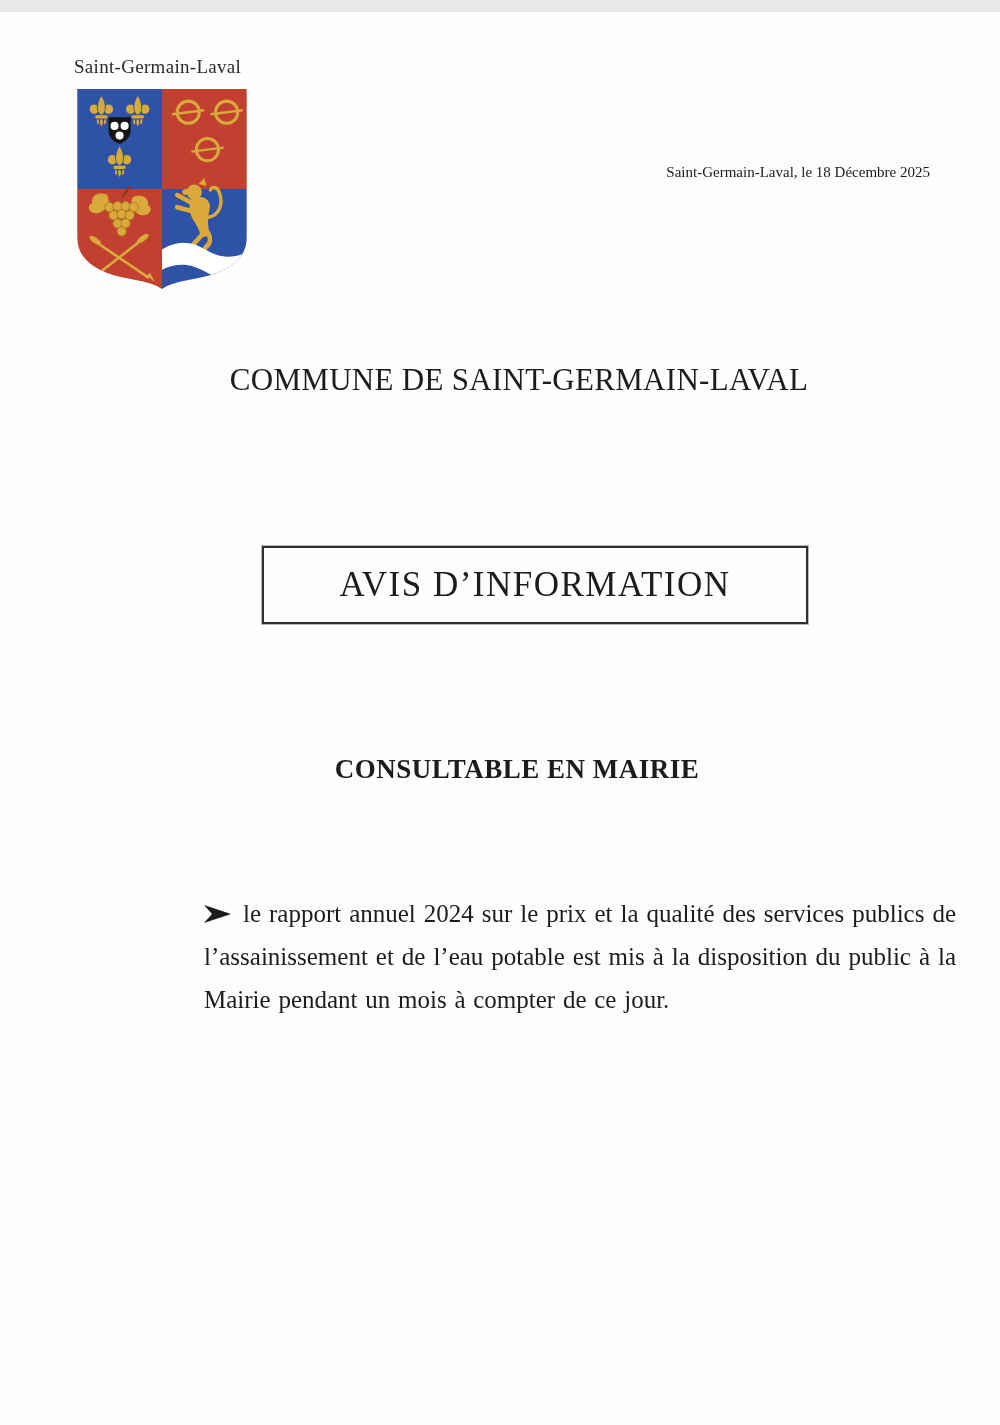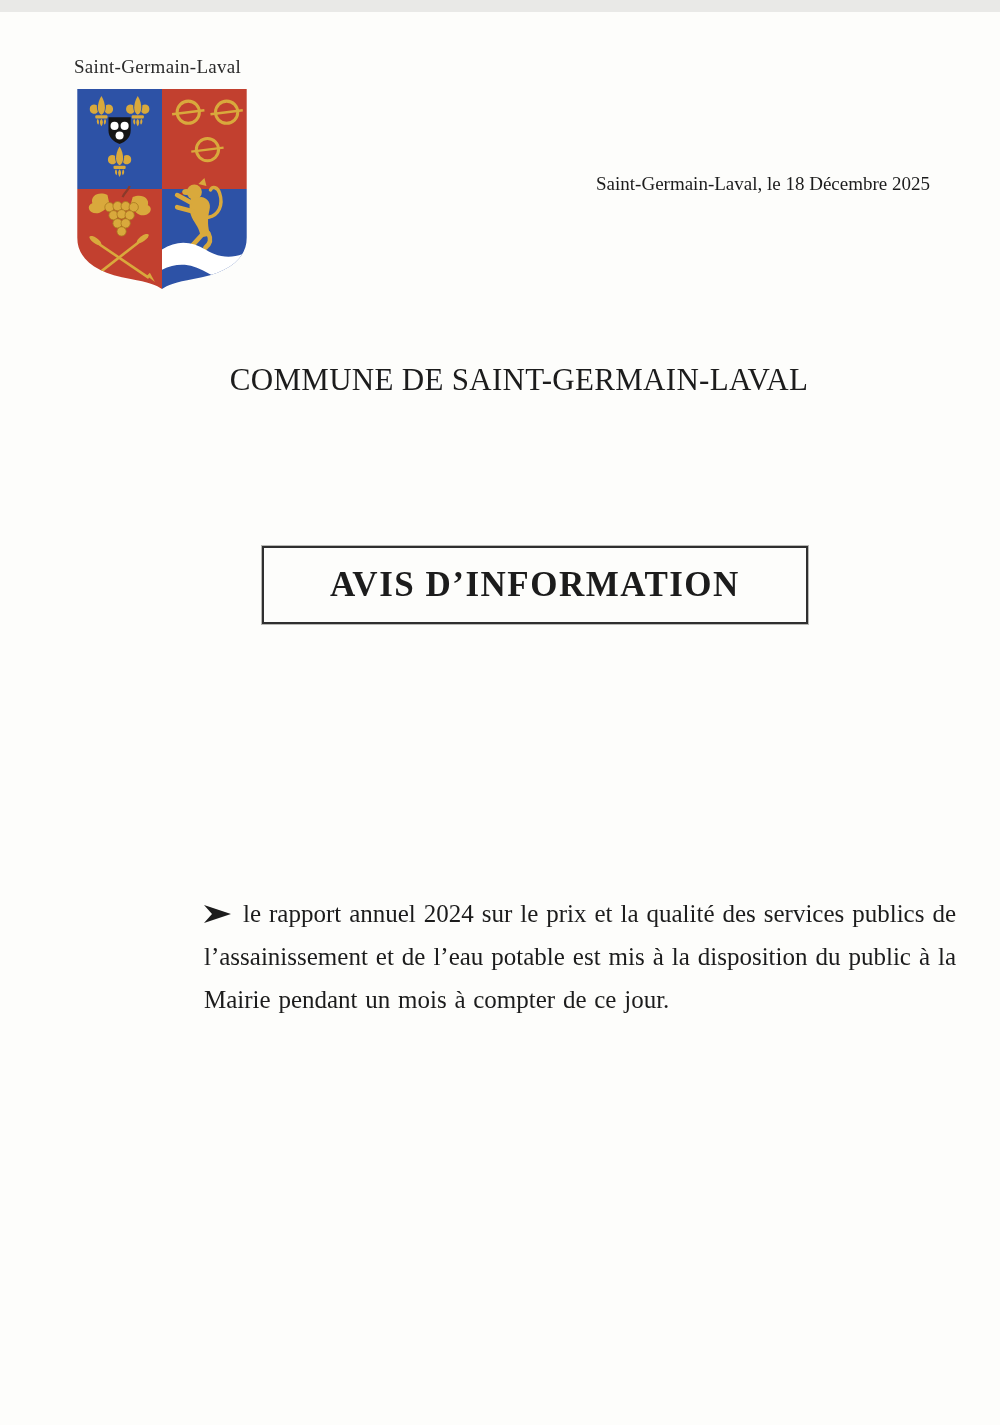--- a/index.html
+++ b/index.html
@@ -33,22 +33,22 @@
   .arms {
     position: absolute;
     left: 76px;
     top: 76px;
     width: 172px;
     height: 202px;
   }
   .dateline {
     position: absolute;
     right: 70px;
-    top: 161px;
-    font-size: 19px;
+    top: 152px;
+    font-size: 15px;
   }
   .commune-title {
     position: absolute;
     left: 0;
     right: 0;
     top: 350px;
     padding-left: 38px;
     text-align: center;
     font-size: 31px;
     font-weight: 400;
@@ -62,21 +62,21 @@
     height: 78px;
     border: 2px solid var(--box-border);
     box-shadow: 0 0 0 1px #b8b8b4;
     display: flex;
     align-items: center;
     justify-content: center;
     background: var(--paper);
   }
   .avis-box .avis-text {
     font-size: 35px;
-    font-weight: 700;
+    font-weight: 400;
     letter-spacing: 1.5px;
     white-space: nowrap;
   }
   .subtitle {
     position: absolute;
     left: 0;
     right: 0;
     top: 742px;
     padding-left: 34px;
     text-align: center;
@@ -202,18 +202,19 @@
   </svg>
 
   <div class="dateline">Saint-Germain-Laval, le 18 Décembre 2025</div>
 
   <div class="commune-title">COMMUNE DE SAINT-GERMAIN-LAVAL</div>
 
   <div class="avis-box">
     <span class="avis-text">AVIS D’INFORMATION</span>
   </div>
 
+  <div class="subtitle">CONSULTABLE EN MAIRIE</div>
 
   <p class="body-par"><span class="bullet"><svg viewBox="0 0 27 20">
           <polygon points="0,1 27,10 0,19 8,10" fill="var(--ink)"></polygon>
         </svg></span><span>le rapport annuel 2024 sur le prix et la qualité des services publics de l’assainissement et de l’eau potable est mis à la disposition du public à la Mairie pendant un mois à compter de ce jour.</span></p>
 
 </div>
 
 </body></html>

